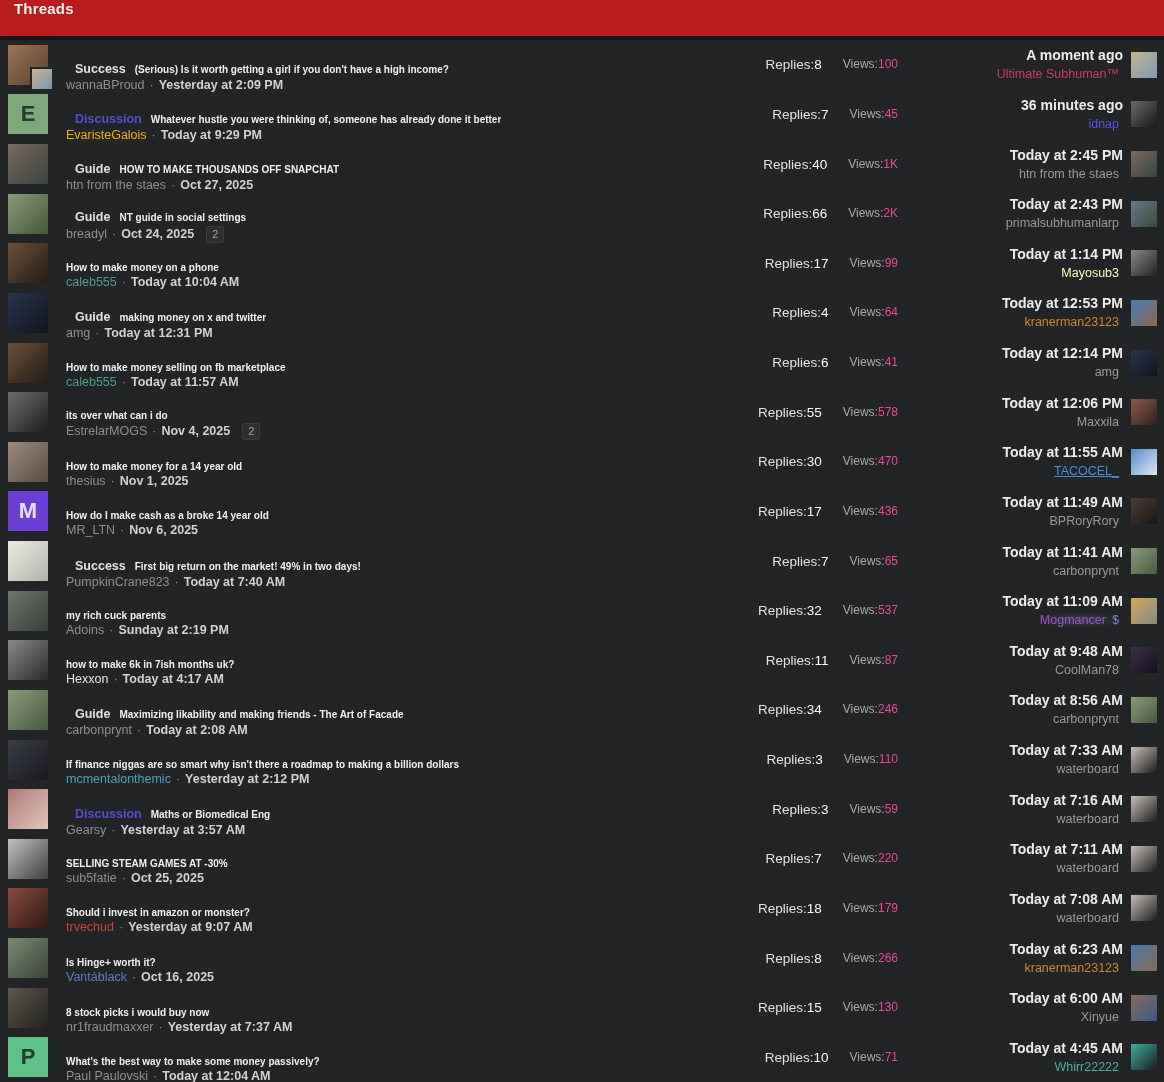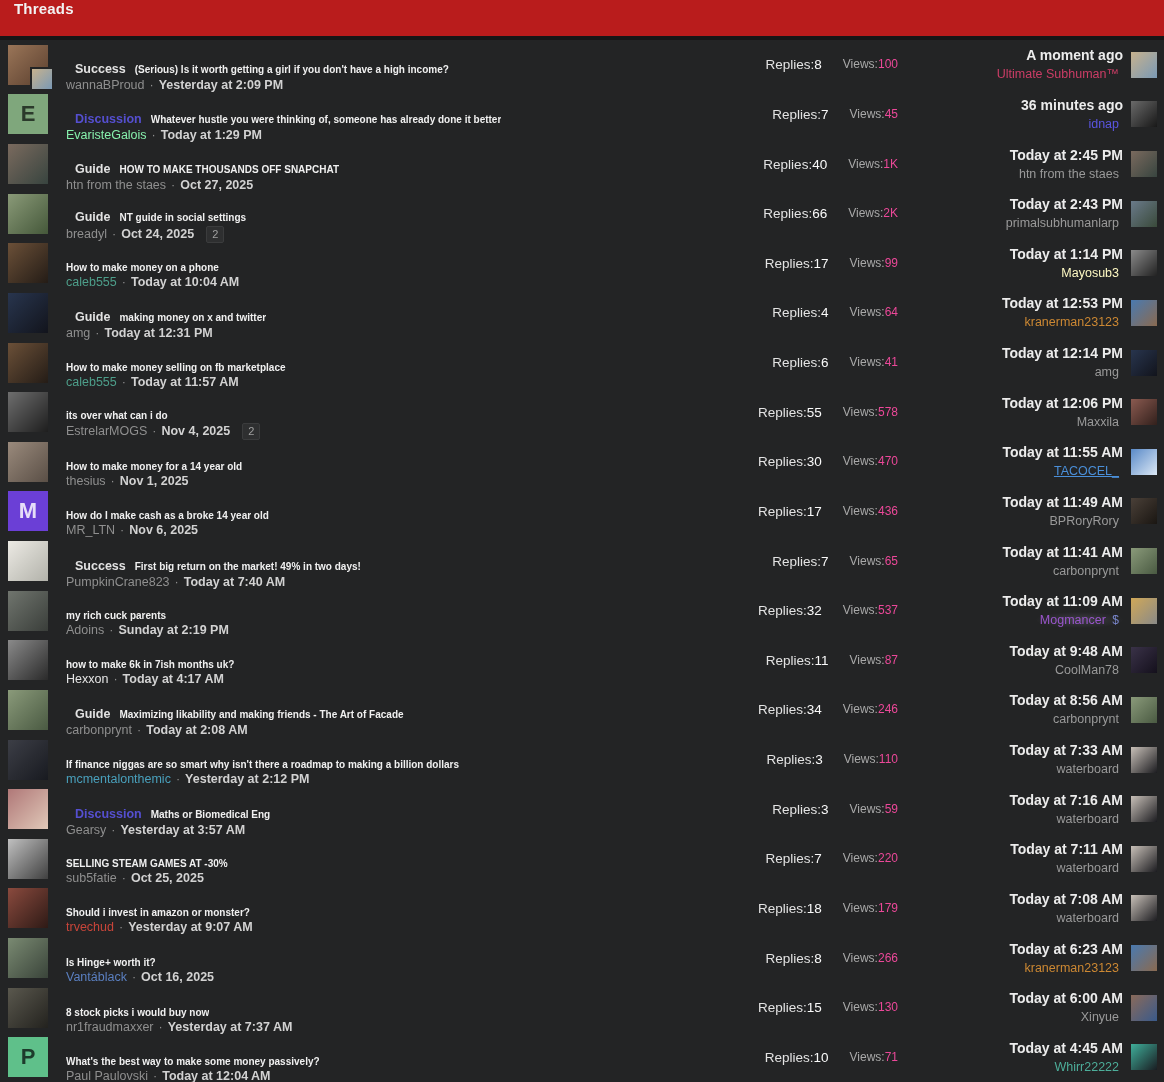--- a/index.html
+++ b/index.html
@@ -99,23 +99,23 @@
     <div class="avatar" style="background: rgb(127, 167, 124);">
       <span class="letter" style="color: rgb(43, 58, 43);">E</span>
 
     </div>
     <div class="main">
       <div class="title-line">
         <span class="prefix" style="color: rgb(85, 79, 208);">Discussion</span>
         <a class="title" href="#">Whatever hustle you were thinking of, someone has already done it better</a>
       </div>
       <div class="meta-line">
-        <a class="meta-author" href="#" style="color: #86efac;">EvaristeGalois</a>
-        <span class="meta-dot">·</span>
-        <a class="meta-date" href="#">Today at 1:29 PM</a>
+        <a class="meta-author" href="#" style="color: #eab308;">EvaristeGalois</a>
+        <span class="meta-dot">·</span>
+        <a class="meta-date" href="#">Today at 9:29 PM</a>
 
       </div>
     </div>
     <div class="stats">
       <div class="stat-line replies">
         <span class="stat-label">Replies:</span>
         <span class="stat-value">7</span>
       </div>
       <div class="stat-line views">
         <span class="stat-label">Views:</span>

